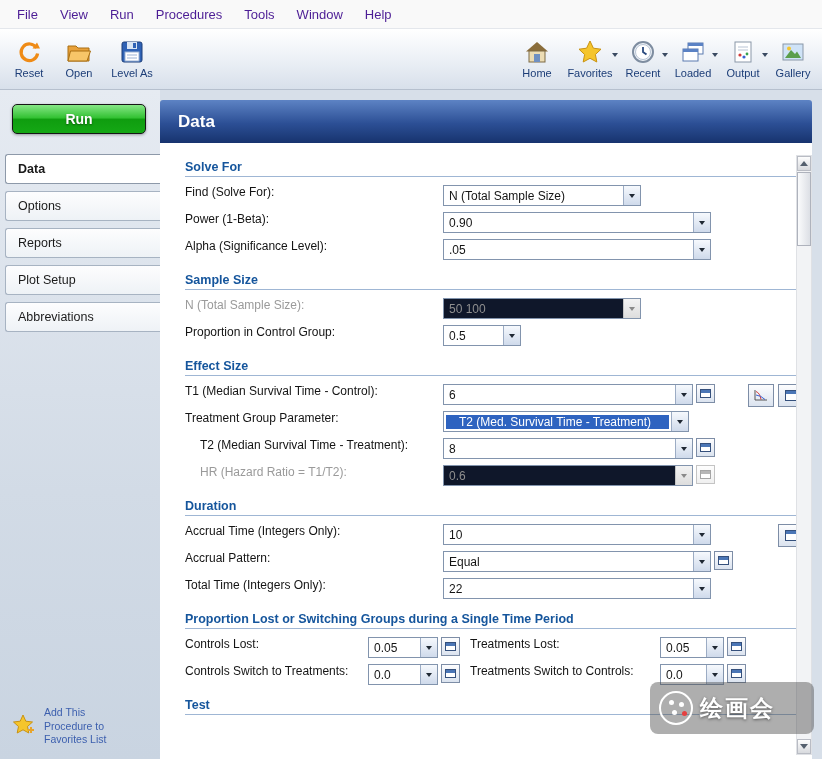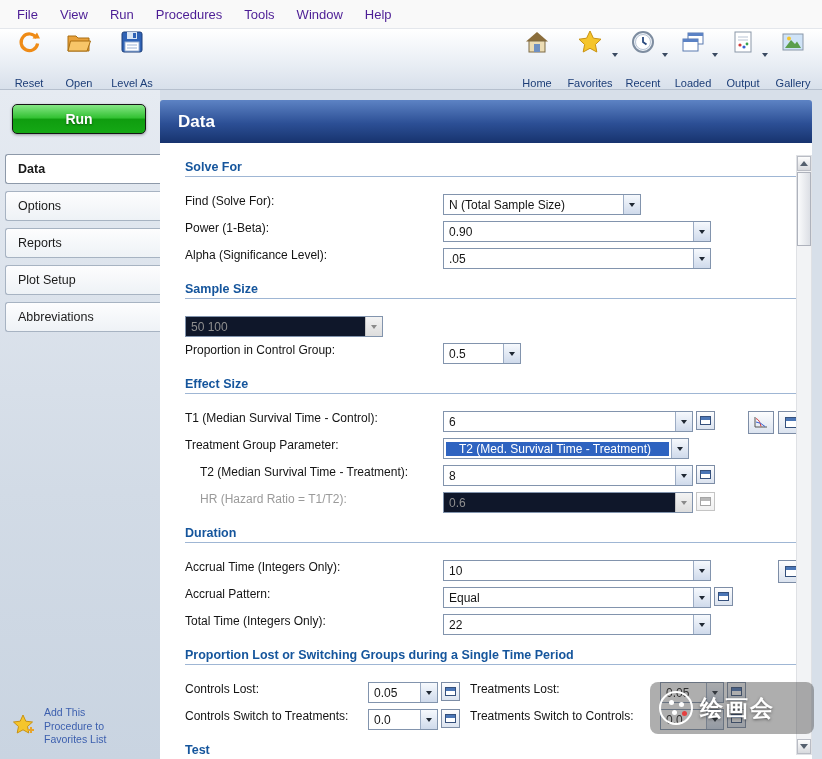--- a/index.html
+++ b/index.html
@@ -10,21 +10,21 @@
   
   .menubar { height:28px; background:#f9f9f9; display:flex; align-items:center; padding-left:6px; }
   .mi { padding:6px 11px; font-size:13px; color:#4c1d95; cursor:default; }
 
   
   .toolbar { position:absolute; top:28px; left:0; right:0; height:62px;
              background:linear-gradient(180deg,#ffffff 0%,#eef2f7 45%,#d8e0eb 100%);
              border-top:1px solid #e4e7ec; border-bottom:1px solid #b6c0ce;
              display:flex; align-items:stretch; padding:0 4px; }
   .tb-btn { width:50px; display:flex; flex-direction:column; align-items:center;
-            justify-content:space-between; gap:2px; position:relative; cursor:default; }
+            justify-content:center; gap:2px; position:relative; cursor:default; }
   .tb-btn.wide { width:56px; }
   .tb-lbl { font-size:11px; color:#1c3d77; white-space:nowrap; }
   .tb-ico svg { display:block; }
   .tb-caret { position:absolute; right:0px; top:24px; width:0; height:0;
               border:3px solid transparent; border-top:4px solid #3a4a61; }
   .tb-fill { flex:1; }
 
   
   .sidebar { position:absolute; top:90px; left:0; width:160px; bottom:0;
              background:linear-gradient(180deg,#e6ebf2 0%,#d2dbe6 60%,#c9d4e1 100%); }
@@ -44,21 +44,21 @@
 
   
   .main { position:absolute; left:160px; top:100px; right:10px; bottom:0; }
   .main-header { height:43px; border-radius:3px 3px 0 0; padding-left:18px;
                  display:flex; align-items:center; color:#fff; font-size:17px; font-weight:bold;
                  background:linear-gradient(180deg,#5d83c4 0%,#2c4f95 55%,#17336e 100%); }
   .content { position:absolute; top:43px; left:0; right:0; bottom:0; background:#fff; overflow:hidden; }
   .content-inner { position:absolute; top:0; bottom:0; left:0; right:16px;
                    padding:10px 8px 0 25px; position:relative; }
 
-  .sec { margin:7px 0 17px; padding-bottom:2px; border-bottom:1px solid #9fb6d4; }
+  .sec { margin:7px 0 8px; padding-bottom:2px; border-bottom:1px solid #9fb6d4; }
   .sec-t { color:#15559c; font-weight:bold; font-size:12.5px; }
 
   .row { display:flex; height:27px; }
   .lbl { width:258px; font-size:12px; }
   .lbl.ind { padding-left:15px; }
   .lbl.dis, .dis-txt { color:#9a9a9a; }
   .lbl2 { width:183px; }
   .lbl3 { width:200px; padding-left:10px; }
   .fill { flex:1; }
 
@@ -292,20 +292,21 @@
           <div class="combo w268">
             <span class="val">.05</span>
             <span class="arr"></span>
           </div>
         </div>
 
         <div class="sec">
           <span class="sec-t">Sample Size</span>
         </div>
         <div class="row">
+          <span class="lbl dis">N (Total Sample Size):</span>
           <div class="combo dis w198">
             <span class="val">50 100</span>
             <span class="arr"></span>
           </div>
         </div>
         <div class="row">
           <span class="lbl">Proportion in Control Group:</span>
           <div class="combo w78">
             <span class="val">0.5</span>
             <span class="arr"></span>

